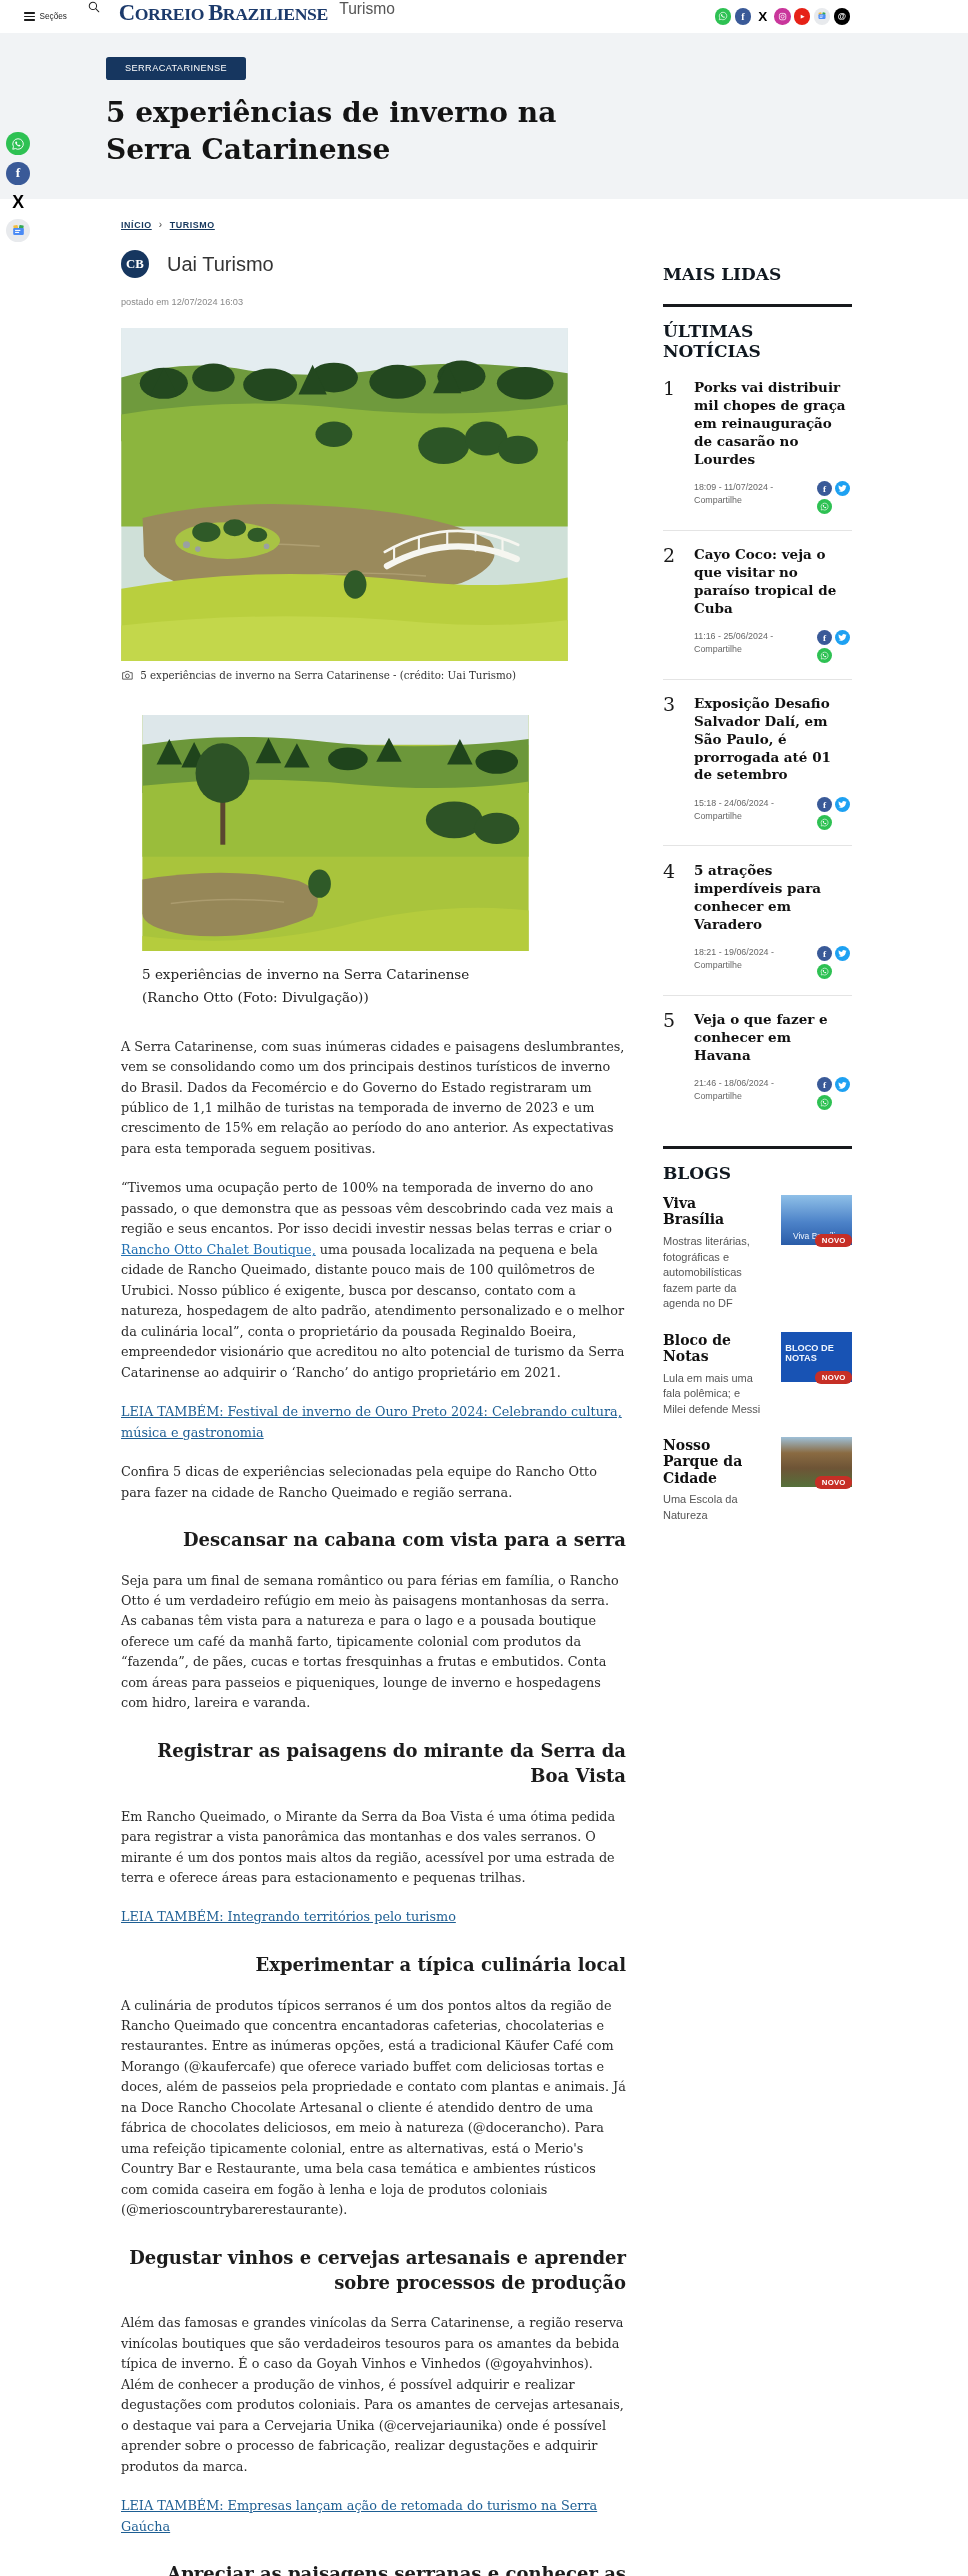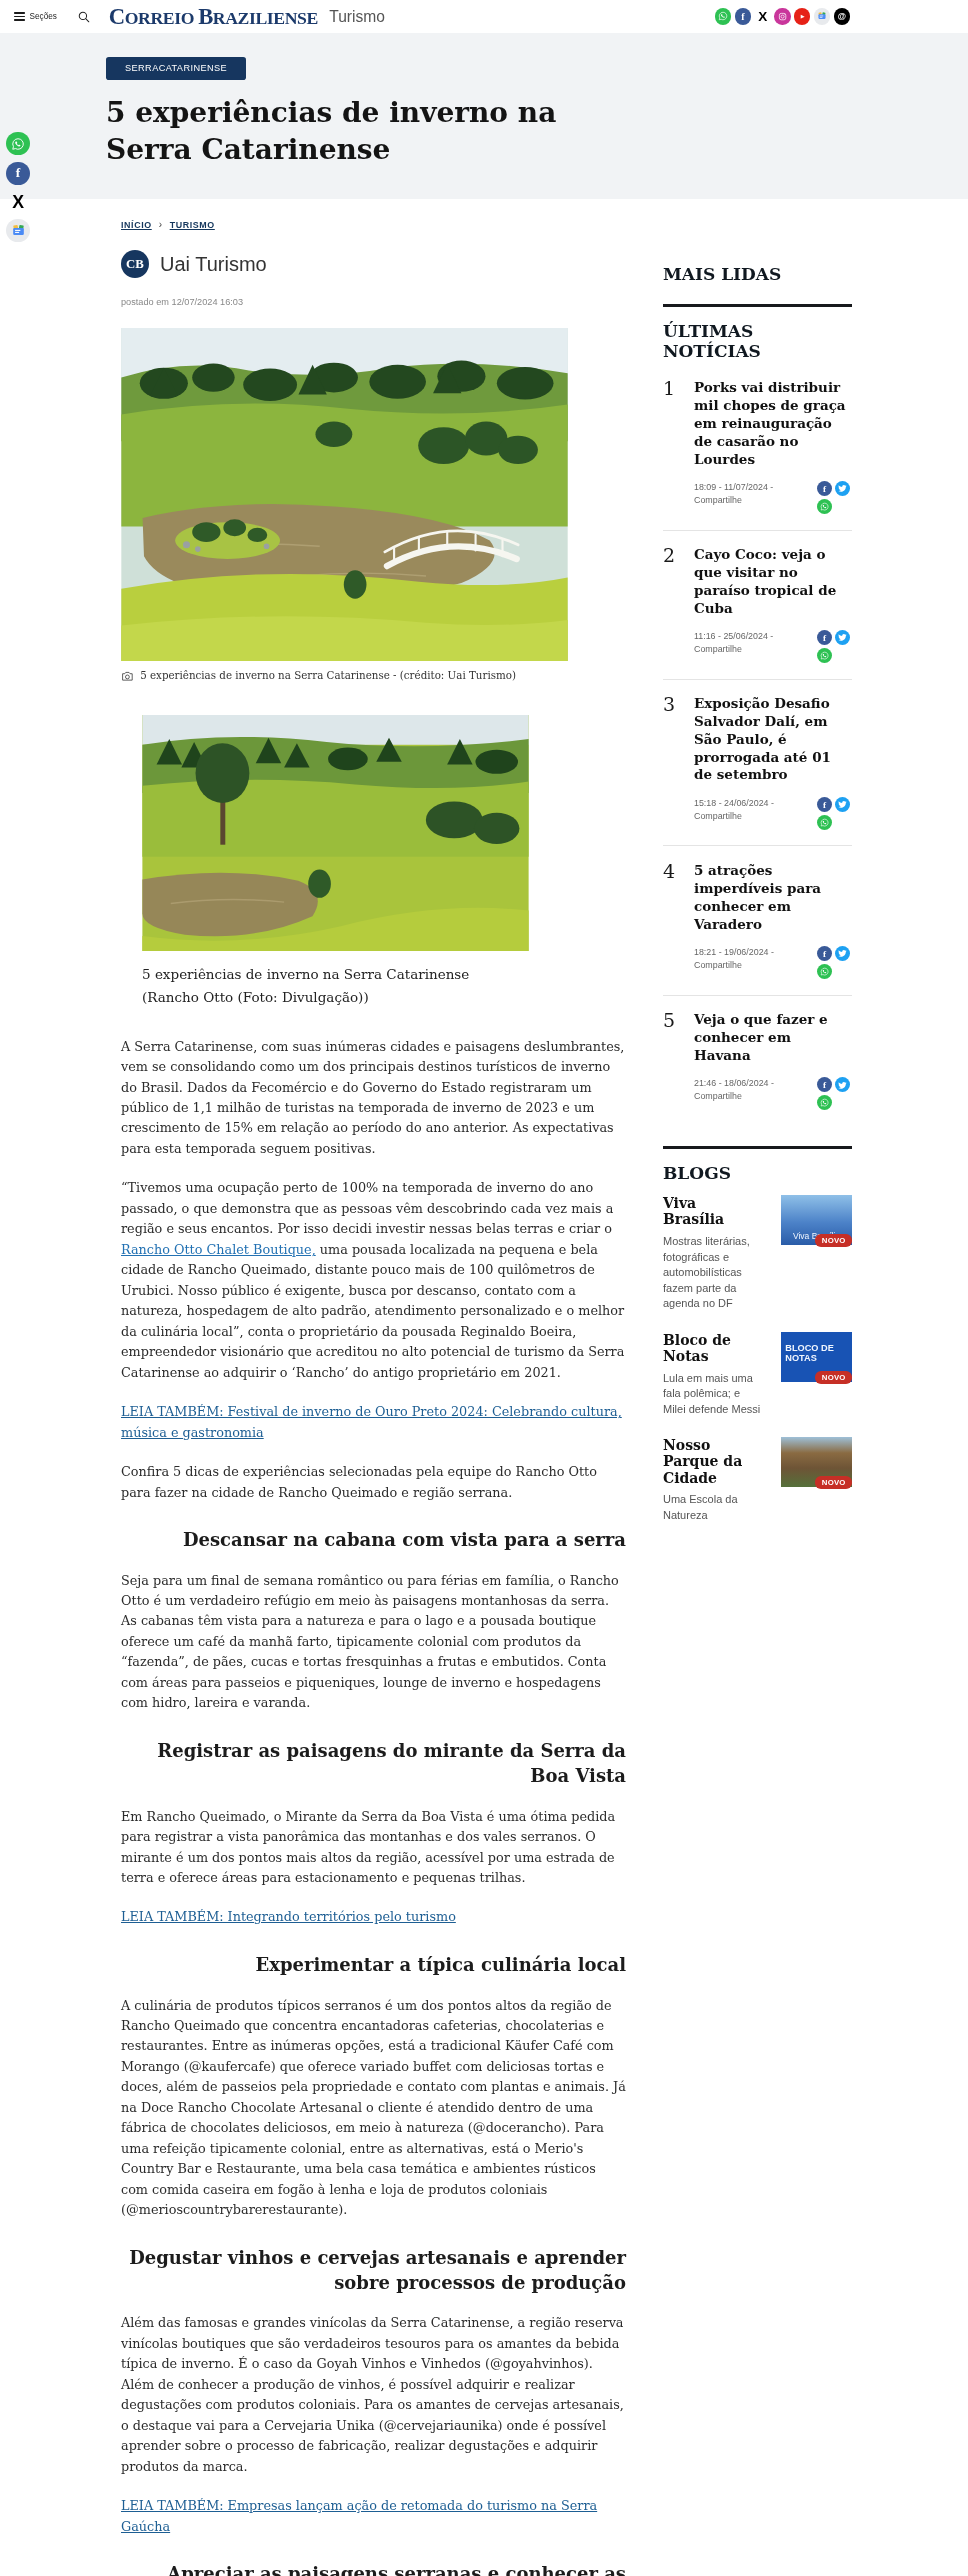--- a/index.html
+++ b/index.html
@@ -1,19 +1,19 @@
 <!DOCTYPE html>
 <html lang="pt-BR" style="font-size:11.3px"><head>
 <meta charset="utf-8">
 <style>
   html,body{margin:0;padding:0;background:#fff;}
   body{width:969px;position:relative;font-family:"Liberation Sans",sans-serif;color:#222;}
   a{cursor:pointer;}
   
-  .site-header{height:33px;display:flex;align-items:center;padding:0 0 0 14px;background:#fff;}
+  .site-header{height:33px;display:flex;padding:0 0 0 24px;background:#fff;}
   .sections-btn{display:inline-flex;align-items:center;gap:5px;}
   .hamburger{display:inline-flex;flex-direction:column;gap:2.1px;}
   .hamburger i{display:block;width:10.6px;height:1.4px;background:#1c1c1c;border-radius:0.7px;}
   .sections-label{font-size:8.2px;color:#1c1c1c;}
   .search-btn{background:none;border:none;margin-left:20px;padding:0;display:inline-flex;}
   .masthead{margin-left:18.4px;font-family:"Liberation Serif","DejaVu Serif",serif;font-weight:700;color:#1c3a6b;font-size:17.7px;letter-spacing:-0.4px;white-space:nowrap;}
   .logo-word{display:inline-block;text-transform:uppercase;}
   .logo-word::first-letter{font-size:1.28em;}
   .section-label{margin-left:11.3px;font-size:15.6px;color:#555;}
   .header-social{margin-left:auto;margin-right:119px;display:flex;align-items:center;gap:3.5px;}
@@ -41,30 +41,30 @@
   
   .main-wrap{padding:20px 0 43px 121px;}
   .breadcrumb{display:flex;align-items:center;gap:7px;font-size:8.9px;font-weight:700;letter-spacing:0.6px;}
   .breadcrumb a{color:#14365c;text-decoration:underline;}
   .crumb-sep{color:#444;font-weight:400;}
   .crumb-sep::before{content:"\203A";font-size:10px;}
   .columns{display:flex;align-items:flex-start;margin-top:20px;}
   article{width:505px;flex:none;}
   aside{width:189px;flex:none;margin-left:37px;}
   
-  .author-row{display:flex;align-items:center;gap:11px;}
+  .author-row{display:flex;align-items:center;gap:18px;}
   .avatar{width:28px;height:28px;border-radius:50%;background:#16365f;color:#fff;display:inline-flex;align-items:center;justify-content:center;font-family:"Liberation Serif",serif;font-weight:700;font-size:12.8px;}
   .author-name{font-size:20px;color:#333;}
   .posted{margin-top:18.4px;font-size:9.2px;color:#888;}
   
   figure{margin:0;}
   .fig1{margin-top:21px;width:447px;}
   .fig2{margin-top:33px;margin-left:21px;width:387px;}
   .fig-scene{display:block;line-height:0;}
-  .cap1{margin-top:8.5px;display:flex;align-items:flex-end;gap:6.4px;font-family:"DejaVu Serif","Liberation Serif",serif;font-size:10.3px;color:#333;line-height:1.3;}
+  .cap1{margin-top:8.5px;display:flex;align-items:flex-start;gap:6.4px;font-family:"DejaVu Serif","Liberation Serif",serif;font-size:10.3px;color:#333;line-height:1.3;}
   .cap2{margin-top:11.3px;font-family:"DejaVu Serif","Liberation Serif",serif;font-size:13.5px;color:#222;line-height:1.7;max-width:426px;}
   
   .article-body{margin-top:28px;font-family:"DejaVu Serif","Liberation Serif",serif;font-size:12.8px;line-height:1.6;color:#2b2b2b;}
   .article-p{margin:0 0 19px 0;}
   .article-h2{font-size:18px;font-weight:700;color:#1c1c1c;margin:24px 0 18.4px 0;line-height:1.4;text-align:right;}
   .inline-link{color:#2271b3;text-decoration:underline;}
   .leia-link{color:#1d5e93;text-decoration:underline;}
   
   .sb-title{font-family:"DejaVu Serif","Liberation Serif",serif;font-size:17px;font-weight:700;color:#101820;margin:14px 0 0 0;}
   .sb-rule{height:2.8px;background:#17191c;margin-top:20px;}

